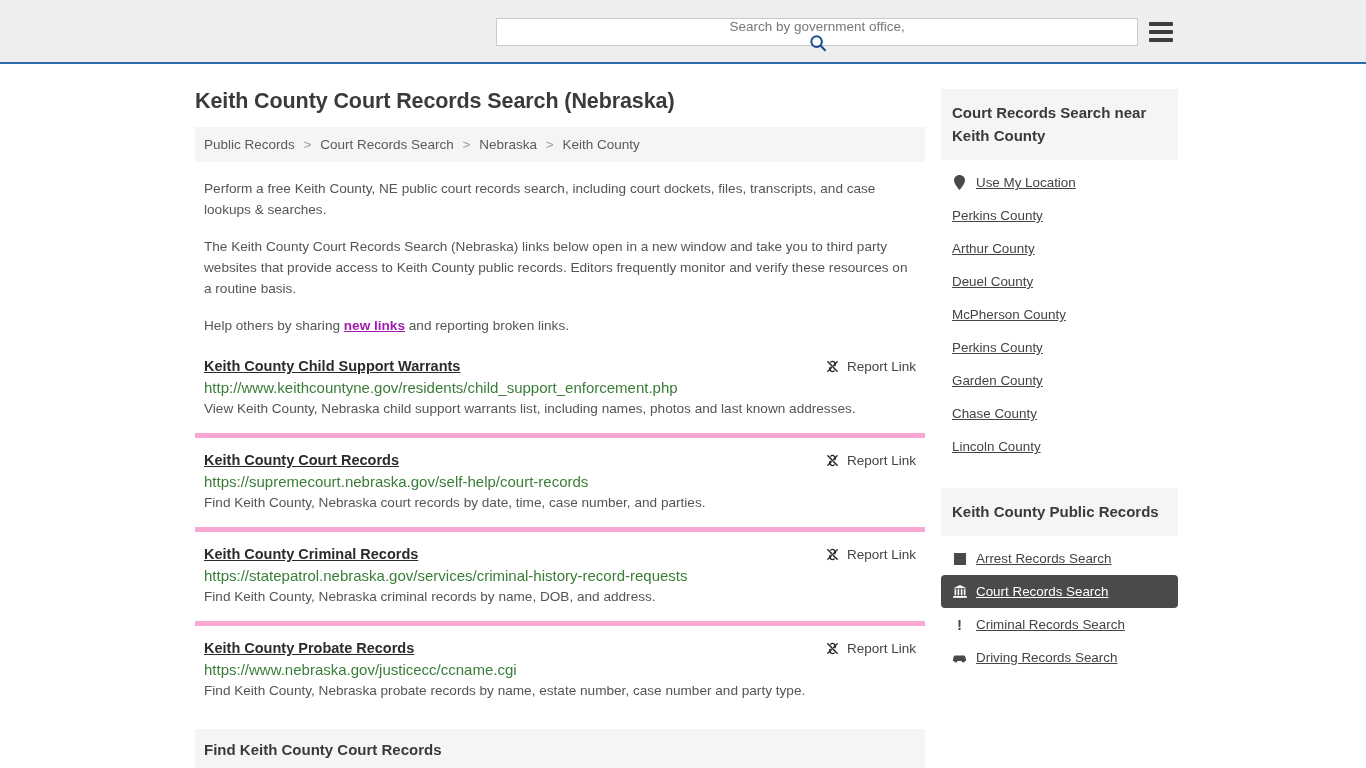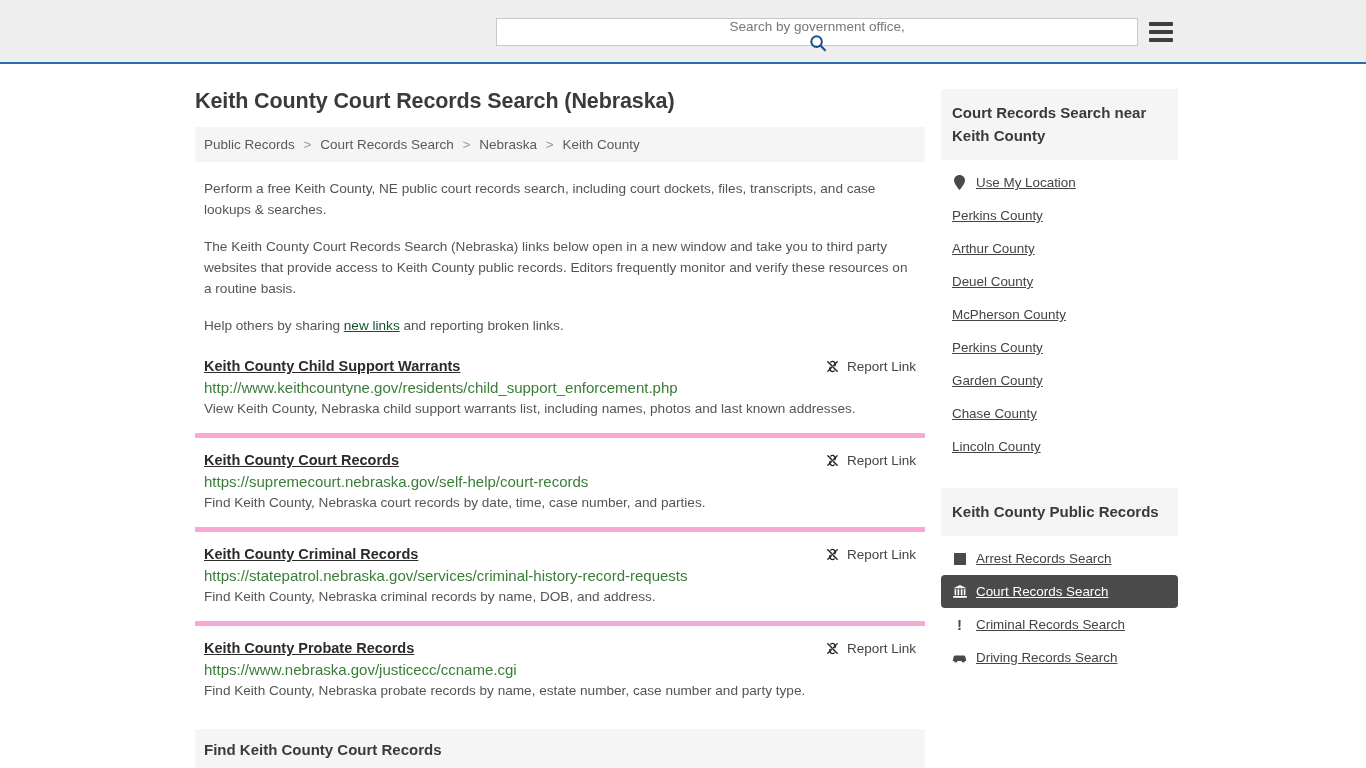--- a/index.html
+++ b/index.html
@@ -117,21 +117,21 @@
   .breadcrumb .sep { color: #9a9a9a; margin: 0 5px; }
 
   
   .intro p {
     font-size: 13.6px;
     line-height: 21px;
     color: #555;
     margin: 16px 0 0 9px;
     max-width: 712px;
   }
-  .intro p a { color: #14532d; text-decoration: underline; font-weight: normal; }
+  .intro p a { color: #a21caf; text-decoration: underline; font-weight: bold; }
 
   
   .results { margin-top: 22px; }
   .result {
     padding: 0 9px 14px 9px;
     border-bottom: 5px solid #f9a8d4;
     margin-bottom: 14px;
   }
   .result:last-child { border-bottom: none; }
   .result-head {

